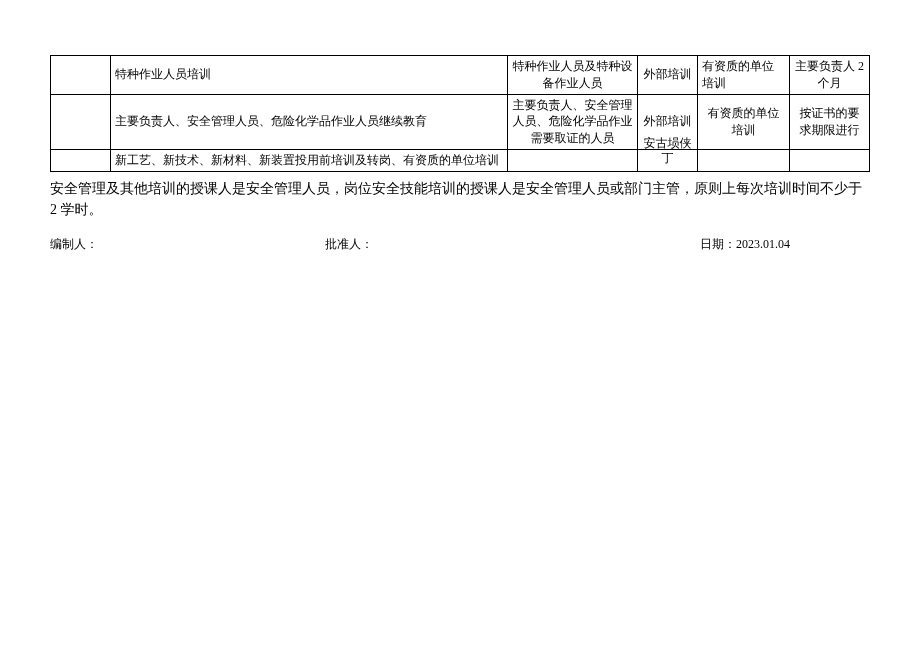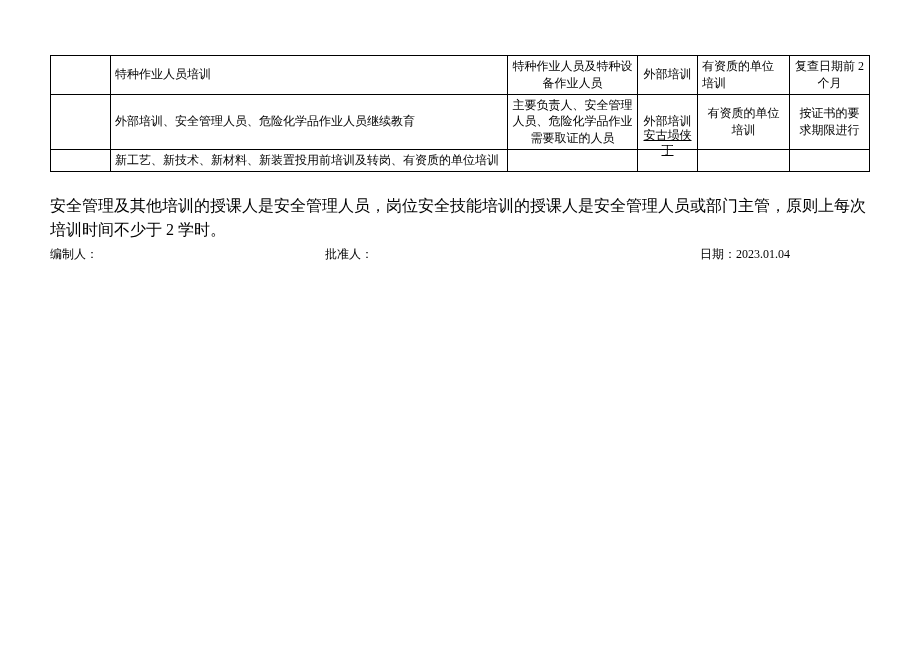--- a/index.html
+++ b/index.html
@@ -34,62 +34,61 @@
     .col-b { }
     .col-c { width: 130px; }
     .col-d { width: 60px; margin-left: 44px; }
     .col-e { width: 92px; margin-top: 16px; }
     .col-f { width: 80px; }
     .left {
       text-align: left;
       padding-left: 4px;
     }
     .note-line {
-      margin-top: 22px;
-      font-size: 16px;
+      margin-top: 6px;
+      font-size: 14px;
       line-height: 1.5;
     }
     .sig-line {
-      margin-top: 4px;
+      margin-top: 16px;
       font-size: 12px;
       display: flex;
     }
     .sig-a { flex: 0 0 275px; }
     .sig-b { flex: 1; }
     .sig-c { flex: 0 0 170px; text-align: left; }
     .hang-top {
       position: relative;
       overflow: visible;
     }
     .hang-top-inner {
       position: absolute;
-      bottom: 12px;
+      bottom: 4px;
       left: 0;
       right: 0;
       line-height: 1.3;
-      text-decoration: underline;
     }
   </style>
 </head>
 <body>
 
 <div class="page">
   <table>
     <tbody>
       <tr>
         <td class="col-a"></td>
         <td class="col-b left">特种作业人员培训</td>
         <td class="col-c">特种作业人员及特种设备作业人员</td>
         <td class="col-d">外部培训</td>
         <td class="col-e left">有资质的单位培训</td>
-        <td class="col-f">复查日期前 2个月</td>
+        <td class="col-f">主要负责人 2个月</td>
       </tr>
       <tr>
         <td class="col-a"></td>
-        <td class="col-b left">外部培训、安全管理人员、危险化学品作业人员继续教育</td>
+        <td class="col-b left">主要负责人、安全管理人员、危险化学品作业人员继续教育</td>
         <td class="col-c">主要负责人、安全管理人员、危险化学品作业需要取证的人员</td>
         <td class="col-d">外部培训</td>
         <td class="col-e">有资质的单位培训</td>
         <td class="col-f">按证书的要求期限进行</td>
       </tr>
       <tr>
         <td class="col-a"></td>
         <td class="col-b left">新工艺、新技术、新材料、新装置投用前培训及转岗、有资质的单位培训</td>
         <td class="col-c"></td>
         <td class="col-d hang-top">

